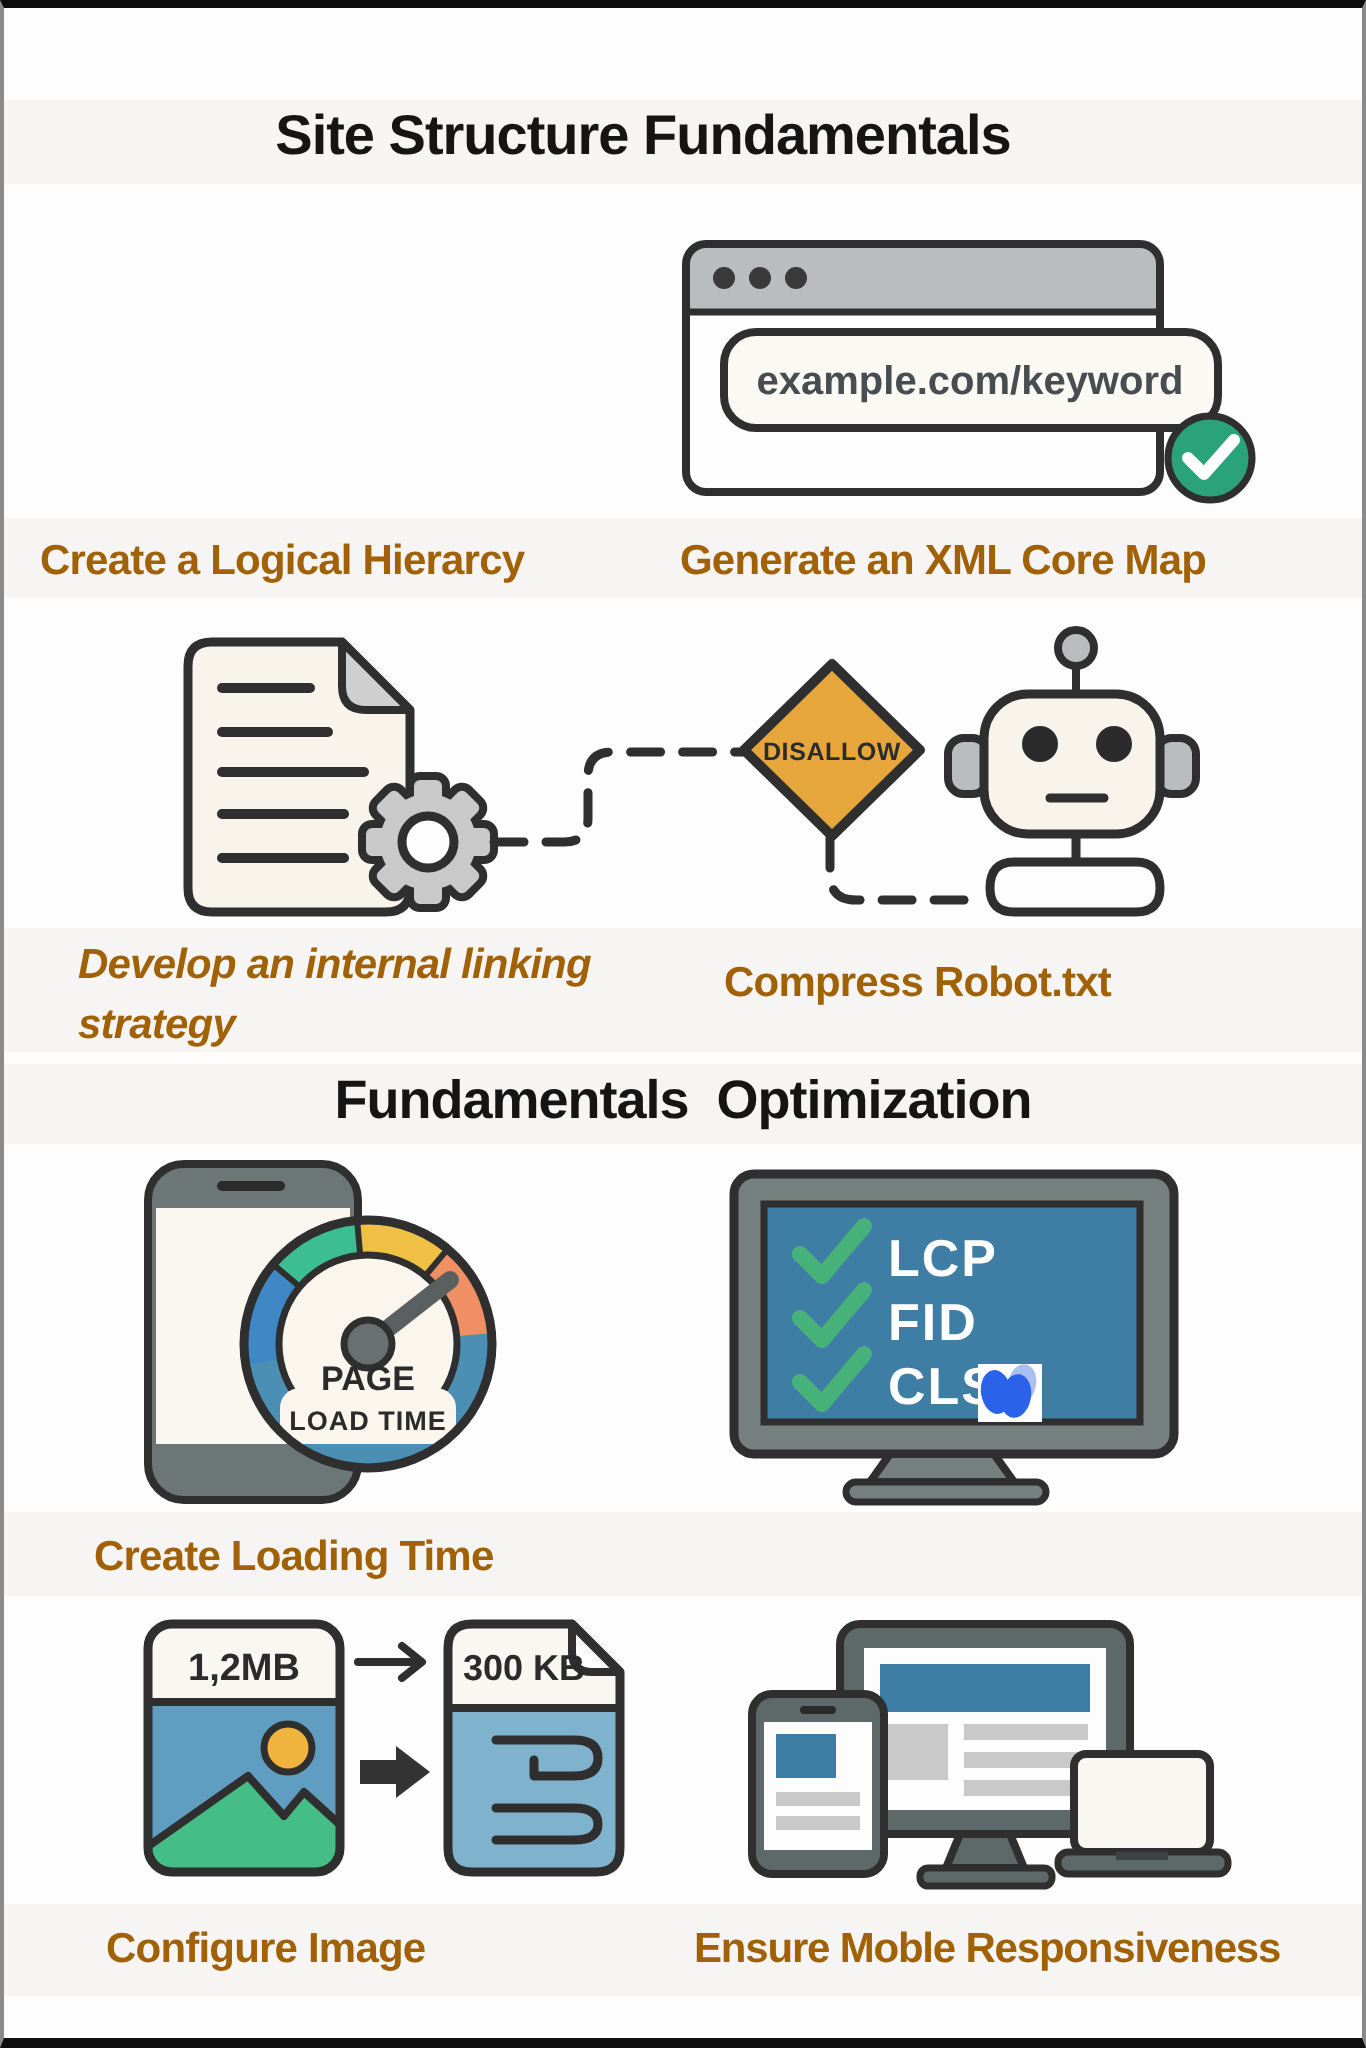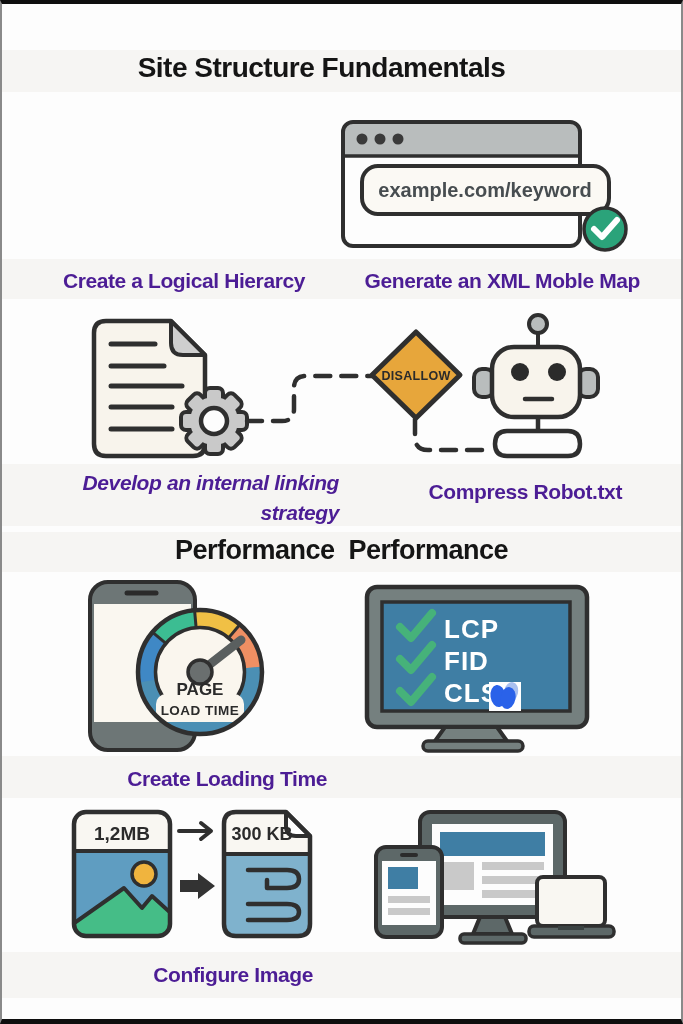--- a/index.html
+++ b/index.html
@@ -7,21 +7,21 @@
     position:relative;width:683px;height:1024px;margin:0 auto;
     background:#fdfdfd;box-sizing:border-box;overflow:hidden;
     border-top:4px solid #0e0e0e;border-bottom:5px solid #0e0e0e;
     border-left:2px solid #8a8a8a;border-right:2px solid #8a8a8a;
     font-family:"Liberation Sans", sans-serif;color:#1b1b1b;
   }
   .band{position:absolute;left:0;width:100%;background:#f6f5f3;}
   .title{position:absolute;width:100%;text-align:center;font-weight:700;color:#151515;letter-spacing:-0.5px;}
   #title1{top:48px;left:-20px;font-size:28px;}
   #title2{top:531px;left:0;font-size:27px;word-spacing:7px;}
-  .caption{position:absolute;font-weight:700;font-size:21px;letter-spacing:-0.4px;text-align:right;color:#4c1d95;line-height:30px;}
+  .caption{position:absolute;font-weight:700;font-size:21px;letter-spacing:-0.4px;text-align:left;color:#a16207;line-height:30px;}
   #cap-hierarchy{left:18px;top:262px;width:285px;}
   #cap-sitemap{left:338px;top:262px;width:300px;}
   #cap-linking{left:37px;top:464px;width:300px;font-style:italic;}
   #cap-robots{left:360px;top:473px;width:260px;}
   #cap-loading{left:45px;top:760px;width:280px;}
   #cap-vitals{left:355px;top:760px;width:280px;}
   #cap-compress{left:51px;top:956px;width:260px;}
   #cap-responsive{left:345px;top:956px;width:305px;letter-spacing:-0.6px;}
   .fig{position:absolute;}
   svg{display:block;}
@@ -33,21 +33,21 @@
 <div class="page">
 
   <div class="band" style="top:46px;height:42px;"></div>
   <div class="band" style="top:255px;height:40px;"></div>
   <div class="band" style="top:460px;height:62px;"></div>
   <div class="band" style="top:528px;height:40px;"></div>
   <div class="band" style="top:752px;height:42px;"></div>
   <div class="band" style="top:948px;height:46px;"></div>
 
   <div class="title" id="title1">Site Structure Fundamentals</div>
-  <div class="title" id="title2">Performance Performance</div>
+  <div class="title" id="title2">Fundamentals Optimization</div>
 
 
   <div class="fig" style="left:338px;top:112px;">
     <svg width="295" height="142" viewBox="0 0 295 142">
       <rect x="3" y="6" width="237" height="124" rx="10" fill="#fdfdfd"></rect>
       <path d="M13 6 H230 Q240 6 240 16 V40 H3 V16 Q3 6 13 6 Z" fill="#b9bdbd"></path>
       <g fill="#3a3a3a">
         <circle cx="22" cy="23" r="5.5"></circle>
           <circle cx="40" cy="23" r="5.5"></circle>
           <circle cx="58" cy="23" r="5.5"></circle>
@@ -55,21 +55,21 @@
       <rect x="3" y="6" width="237" height="124" rx="10" fill="none" stroke="#2f2f2f" stroke-width="4"></rect>
       <line x1="3" y1="40" x2="240" y2="40" stroke="#2f2f2f" stroke-width="3.5"></line>
       <rect x="22" y="50" width="247" height="48" rx="16" fill="#fbf9f4" stroke="#2f2f2f" stroke-width="4"></rect>
       <text x="145" y="81" text-anchor="middle" font-size="20" font-weight="600" fill="#474d50">example.com/keyword</text>
       <circle cx="265" cy="113" r="21" fill="#2ba37a" stroke="#2f2f2f" stroke-width="3.5"></circle>
       <path d="M254 113 L262 121 L277 104" fill="none" stroke="#ffffff" stroke-width="6" stroke-linecap="round" stroke-linejoin="round"></path>
     </svg>
   </div>
 
   <div class="caption" id="cap-hierarchy">Create a Logical Hierarcy</div>
-  <div class="caption" id="cap-sitemap">Generate an XML Moble Map</div>
+  <div class="caption" id="cap-sitemap">Generate an XML Core Map</div>
 
   <div class="fig" style="left:85px;top:310px;">
     <svg width="175" height="155" viewBox="0 0 175 155">
       <path d="M19 7 H84 L118 41 V130 Q118 142 106 142 H19 Q7 142 7 130 V19 Q7 7 19 7 Z" fill="#f8f4ec" stroke="#2f2f2f" stroke-width="4.5" stroke-linejoin="round"></path>
       <path d="M84 7 V29 Q84 41 96 41 H118 Z" fill="#cfcfcf" stroke="#2f2f2f" stroke-width="4" stroke-linejoin="round"></path>
       <g stroke="#2f2f2f" stroke-width="5" stroke-linecap="round">
         <path d="M24 30 H68"></path>
           <path d="M24 52 H77"></path>
           <path d="M24 72 H95"></path>
           <path d="M24 93 H85"></path>
@@ -117,21 +117,21 @@
       <circle cx="90" cy="63" r="9" fill="#2b2b2b"></circle>
       <line x1="58" y1="90" x2="85" y2="90" stroke="#2f2f2f" stroke-width="4.5" stroke-linecap="round"></line>
       <line x1="71" y1="108" x2="71" y2="122" stroke="#2f2f2f" stroke-width="4.5"></line>
       <path d="M40 147 Q28 147 28 135 Q28 122 40 122 H101 Q113 122 113 135 Q113 147 101 147 Z" fill="#fdfdfd" stroke="#2f2f2f" stroke-width="4.5"></path>
     </svg>
   </div>
 
   <div class="caption" id="cap-linking">Develop an internal linking strategy</div>
   <div class="caption" id="cap-robots">Compress Robot.txt</div>
 
-  <div class="fig" style="left:80px;top:572px;">
+  <div class="fig" style="left:64px;top:572px;">
     <svg width="200" height="180" viewBox="0 0 200 180">
       <rect x="8" y="6" width="105" height="168" rx="18" fill="#6d7676" stroke="#2f2f2f" stroke-width="4"></rect>
       <line x1="45" y1="17" x2="74" y2="17" stroke="#2b2b2b" stroke-width="5" stroke-linecap="round"></line>
       <rect x="12" y="28" width="97" height="118" fill="#faf7f0"></rect>
       <g>
         <circle cx="118" cy="96" r="62" fill="#faf6ee" stroke="none"></circle>
         <circle cx="118" cy="96" r="53" fill="none" stroke="#4b8fb4" stroke-width="17"></circle>
         <path d="M65.8 105 A53 53 0 0 1 77.4 61.9" fill="none" stroke="#3f88c5" stroke-width="17"></path>
         <path d="M77.4 61.9 A53 53 0 0 1 113.4 43.2" fill="none" stroke="#3cbd92" stroke-width="17"></path>
         <path d="M113.4 43.2 A53 53 0 0 1 152.1 55.4" fill="none" stroke="#f0c045" stroke-width="17"></path>
@@ -236,14 +236,15 @@
       </g>
       <g>
         <rect x="175" y="73" width="68" height="49" rx="6" fill="#f9f7f2" stroke="#2f2f2f" stroke-width="4"></rect>
         <rect x="167" y="122" width="85" height="11" rx="5" fill="#5d6868" stroke="#2f2f2f" stroke-width="3.5"></rect>
         <rect x="196" y="122" width="26" height="4" fill="#3a4242"></rect>
       </g>
     </svg>
   </div>
 
   <div class="caption" id="cap-compress">Configure Image</div>
+  <div class="caption" id="cap-responsive">Ensure Moble Responsiveness</div>
 
 </div>
 
 </body></html>

